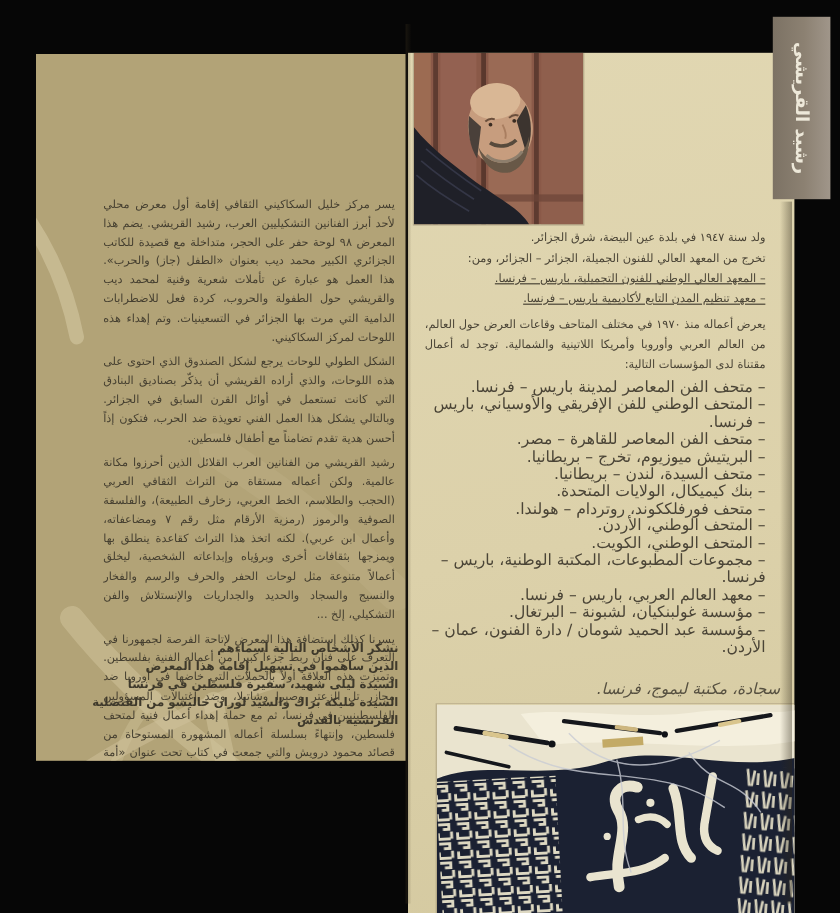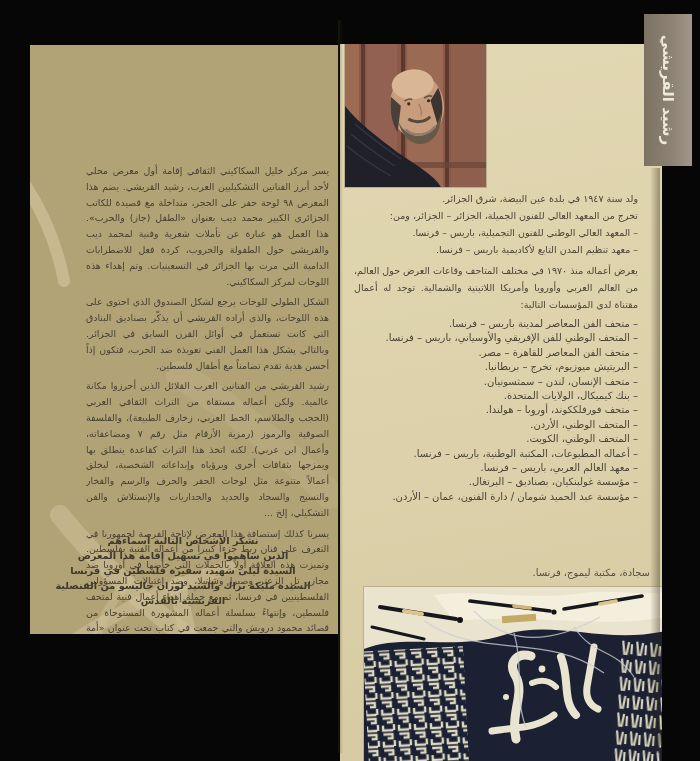--- a/index.html
+++ b/index.html
@@ -39,38 +39,38 @@
     letter-spacing:1px;direction:rtl;
   }
   
   .photo{position:absolute;left:5px;top:0;width:141px;height:143px;overflow:hidden;box-shadow:0 0 0 1px rgba(70,55,40,.25);}
   
   .right-text{
     position:absolute;left:14px;right:24px;top:146px;height:380px;overflow:hidden;
     direction:rtl;text-align:right;color:#4a4436;
   }
   .rline{font-size:9.5px;line-height:17px;}
-  .edu{margin-bottom:4px;}
+  .edu{margin-bottom:4px;text-decoration:underline;}
   .intro-par{font-size:9.5px;line-height:17px;margin-bottom:4px;text-align:justify;}
-  .coll .rline{font-size:10px;line-height:14.4px;}
+  .coll .rline{font-size:13px;line-height:14.4px;}
   .caption{
     position:absolute;right:12px;top:523px;direction:rtl;
-    font-size:10px;color:#565040;
+    font-size:13px;color:#565040;font-style:italic;
   }
   
   .carpet{position:absolute;left:24px;top:543px;width:302px;height:180px;overflow:hidden;box-shadow:0 0 0 1px rgba(70,55,40,.2);}
   
   .left-text{
     position:absolute;left:56px;right:9px;top:118px;height:500px;overflow:hidden;
     direction:rtl;text-align:justify;color:#453f30;
     font-size:9.4px;line-height:15.8px;
   }
   .left-text .par{margin:0 0 5px 0;}
   .ack{
-    position:absolute;left:4px;right:6px;bottom:26px;text-align:center;direction:rtl;
+    position:absolute;left:4px;right:6px;bottom:26px;text-align:right;direction:rtl;
     font-size:9.8px;line-height:15px;color:#3e392b;font-weight:bold;
   }
   .wm{position:absolute;left:0;top:0;pointer-events:none;}
 </style>
 </head>
 <body>
 
 <div class="left-col">
 
   <svg class="wm" width="308" height="708" viewBox="0 0 308 708">
@@ -145,28 +145,28 @@
     <div class="edu">
         <div class="rline">– المعهد العالي الوطني للفنون التجميلية، باريس – فرنسا.</div>
         <div class="rline">– معهد تنظيم المدن التابع لأكاديمية باريس – فرنسا.</div>
       </div>
     <div class="intro-par">يعرض أعماله منذ ١٩٧٠ في مختلف المتاحف وقاعات العرض حول العالم، من العالم العربي وأوروبا وأمريكا اللاتينية والشمالية. توجد له أعمال مقتناة لدى المؤسسات التالية:</div>
     <div class="coll">
         <div class="rline">– متحف الفن المعاصر لمدينة باريس – فرنسا.</div>
         <div class="rline">– المتحف الوطني للفن الإفريقي والأوسياني، باريس – فرنسا.</div>
         <div class="rline">– متحف الفن المعاصر للقاهرة – مصر.</div>
         <div class="rline">– البريتيش ميوزيوم، تخرج – بريطانيا.</div>
-        <div class="rline">– متحف الإنسان، لندن – سمثسونيان.</div>
+        <div class="rline">– متحف السيدة، لندن – بريطانيا.</div>
         <div class="rline">– بنك كيميكال، الولايات المتحدة.</div>
-        <div class="rline">– متحف فورفلككوند، أوروبا – هولندا.</div>
+        <div class="rline">– متحف فورفلككوند، روتردام – هولندا.</div>
         <div class="rline">– المتحف الوطني، الأردن.</div>
         <div class="rline">– المتحف الوطني، الكويت.</div>
-        <div class="rline">– أعماله المطبوعات، المكتبة الوطنية، باريس – فرنسا.</div>
+        <div class="rline">– مجموعات المطبوعات، المكتبة الوطنية، باريس – فرنسا.</div>
         <div class="rline">– معهد العالم العربي، باريس – فرنسا.</div>
-        <div class="rline">– مؤسسة غولبنكيان، بصناديق – البرتغال.</div>
+        <div class="rline">– مؤسسة غولبنكيان، لشبونة – البرتغال.</div>
         <div class="rline">– مؤسسة عبد الحميد شومان / دارة الفنون، عمان – الأردن.</div>
       </div>
   </div>
 
   <div class="caption">سجادة، مكتبة ليموج، فرنسا.</div>
 
   <div class="carpet">
     <svg width="302" height="180" viewBox="0 0 302 180">
       <defs>
         <pattern id="maze" width="16" height="16" patternUnits="userSpaceOnUse">

